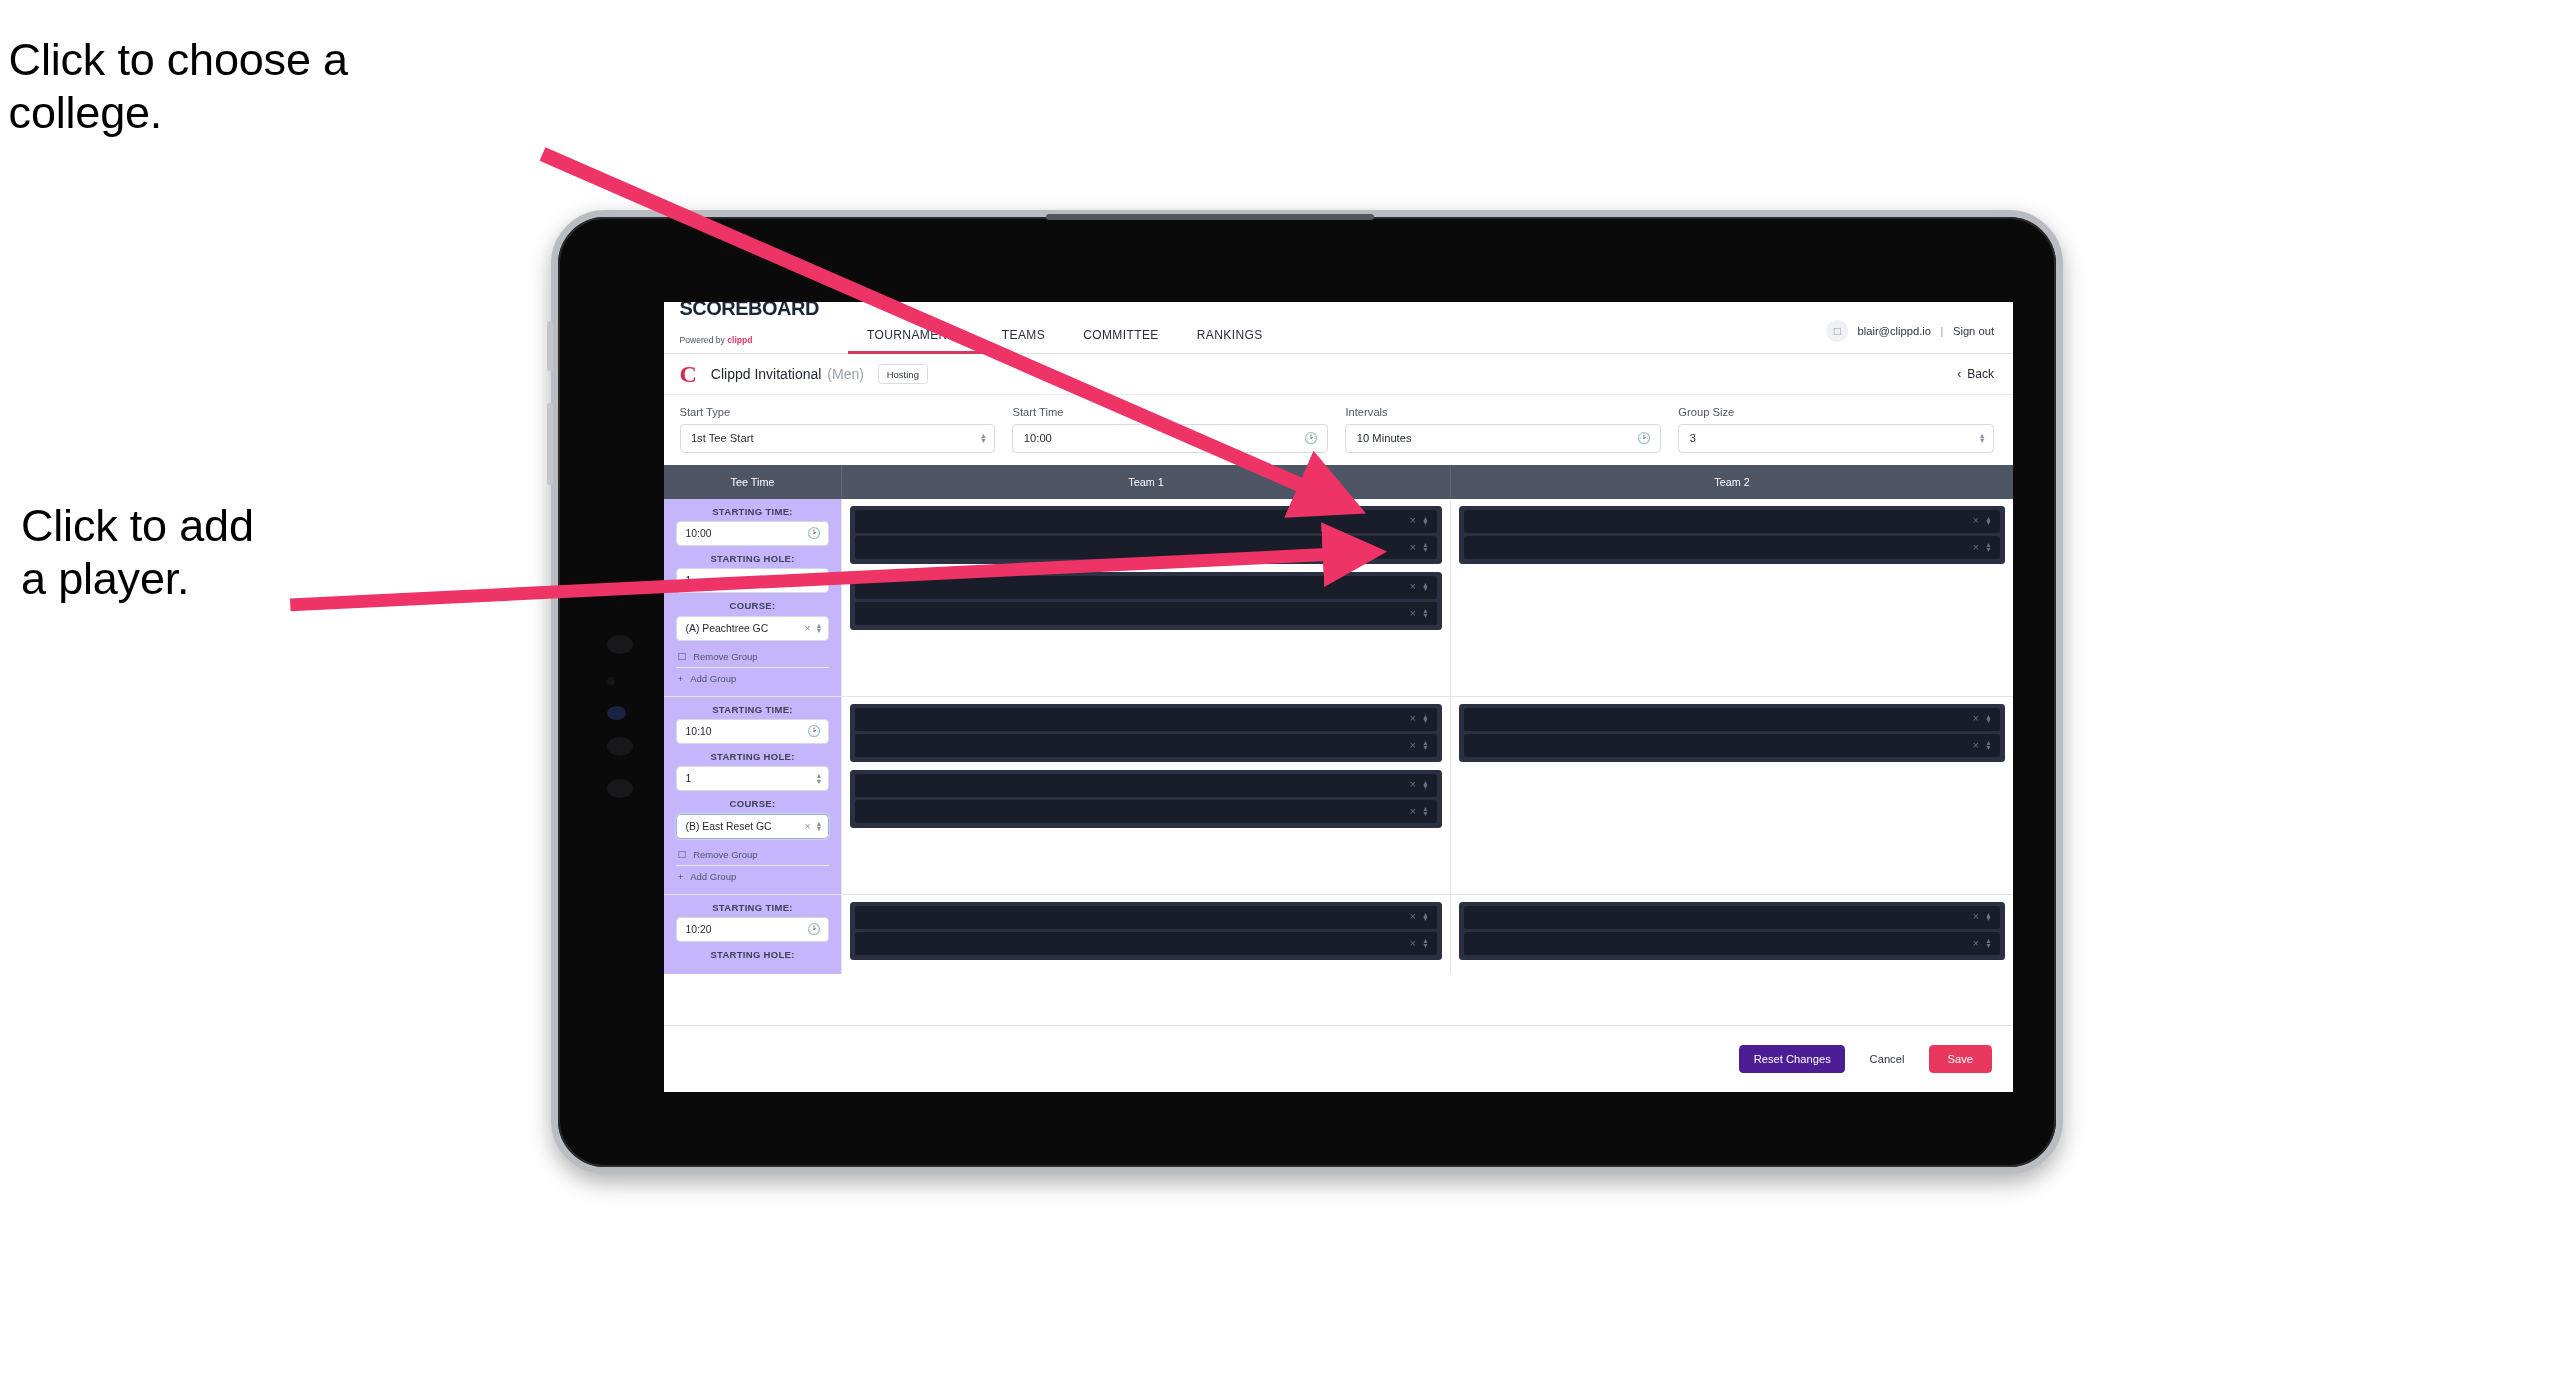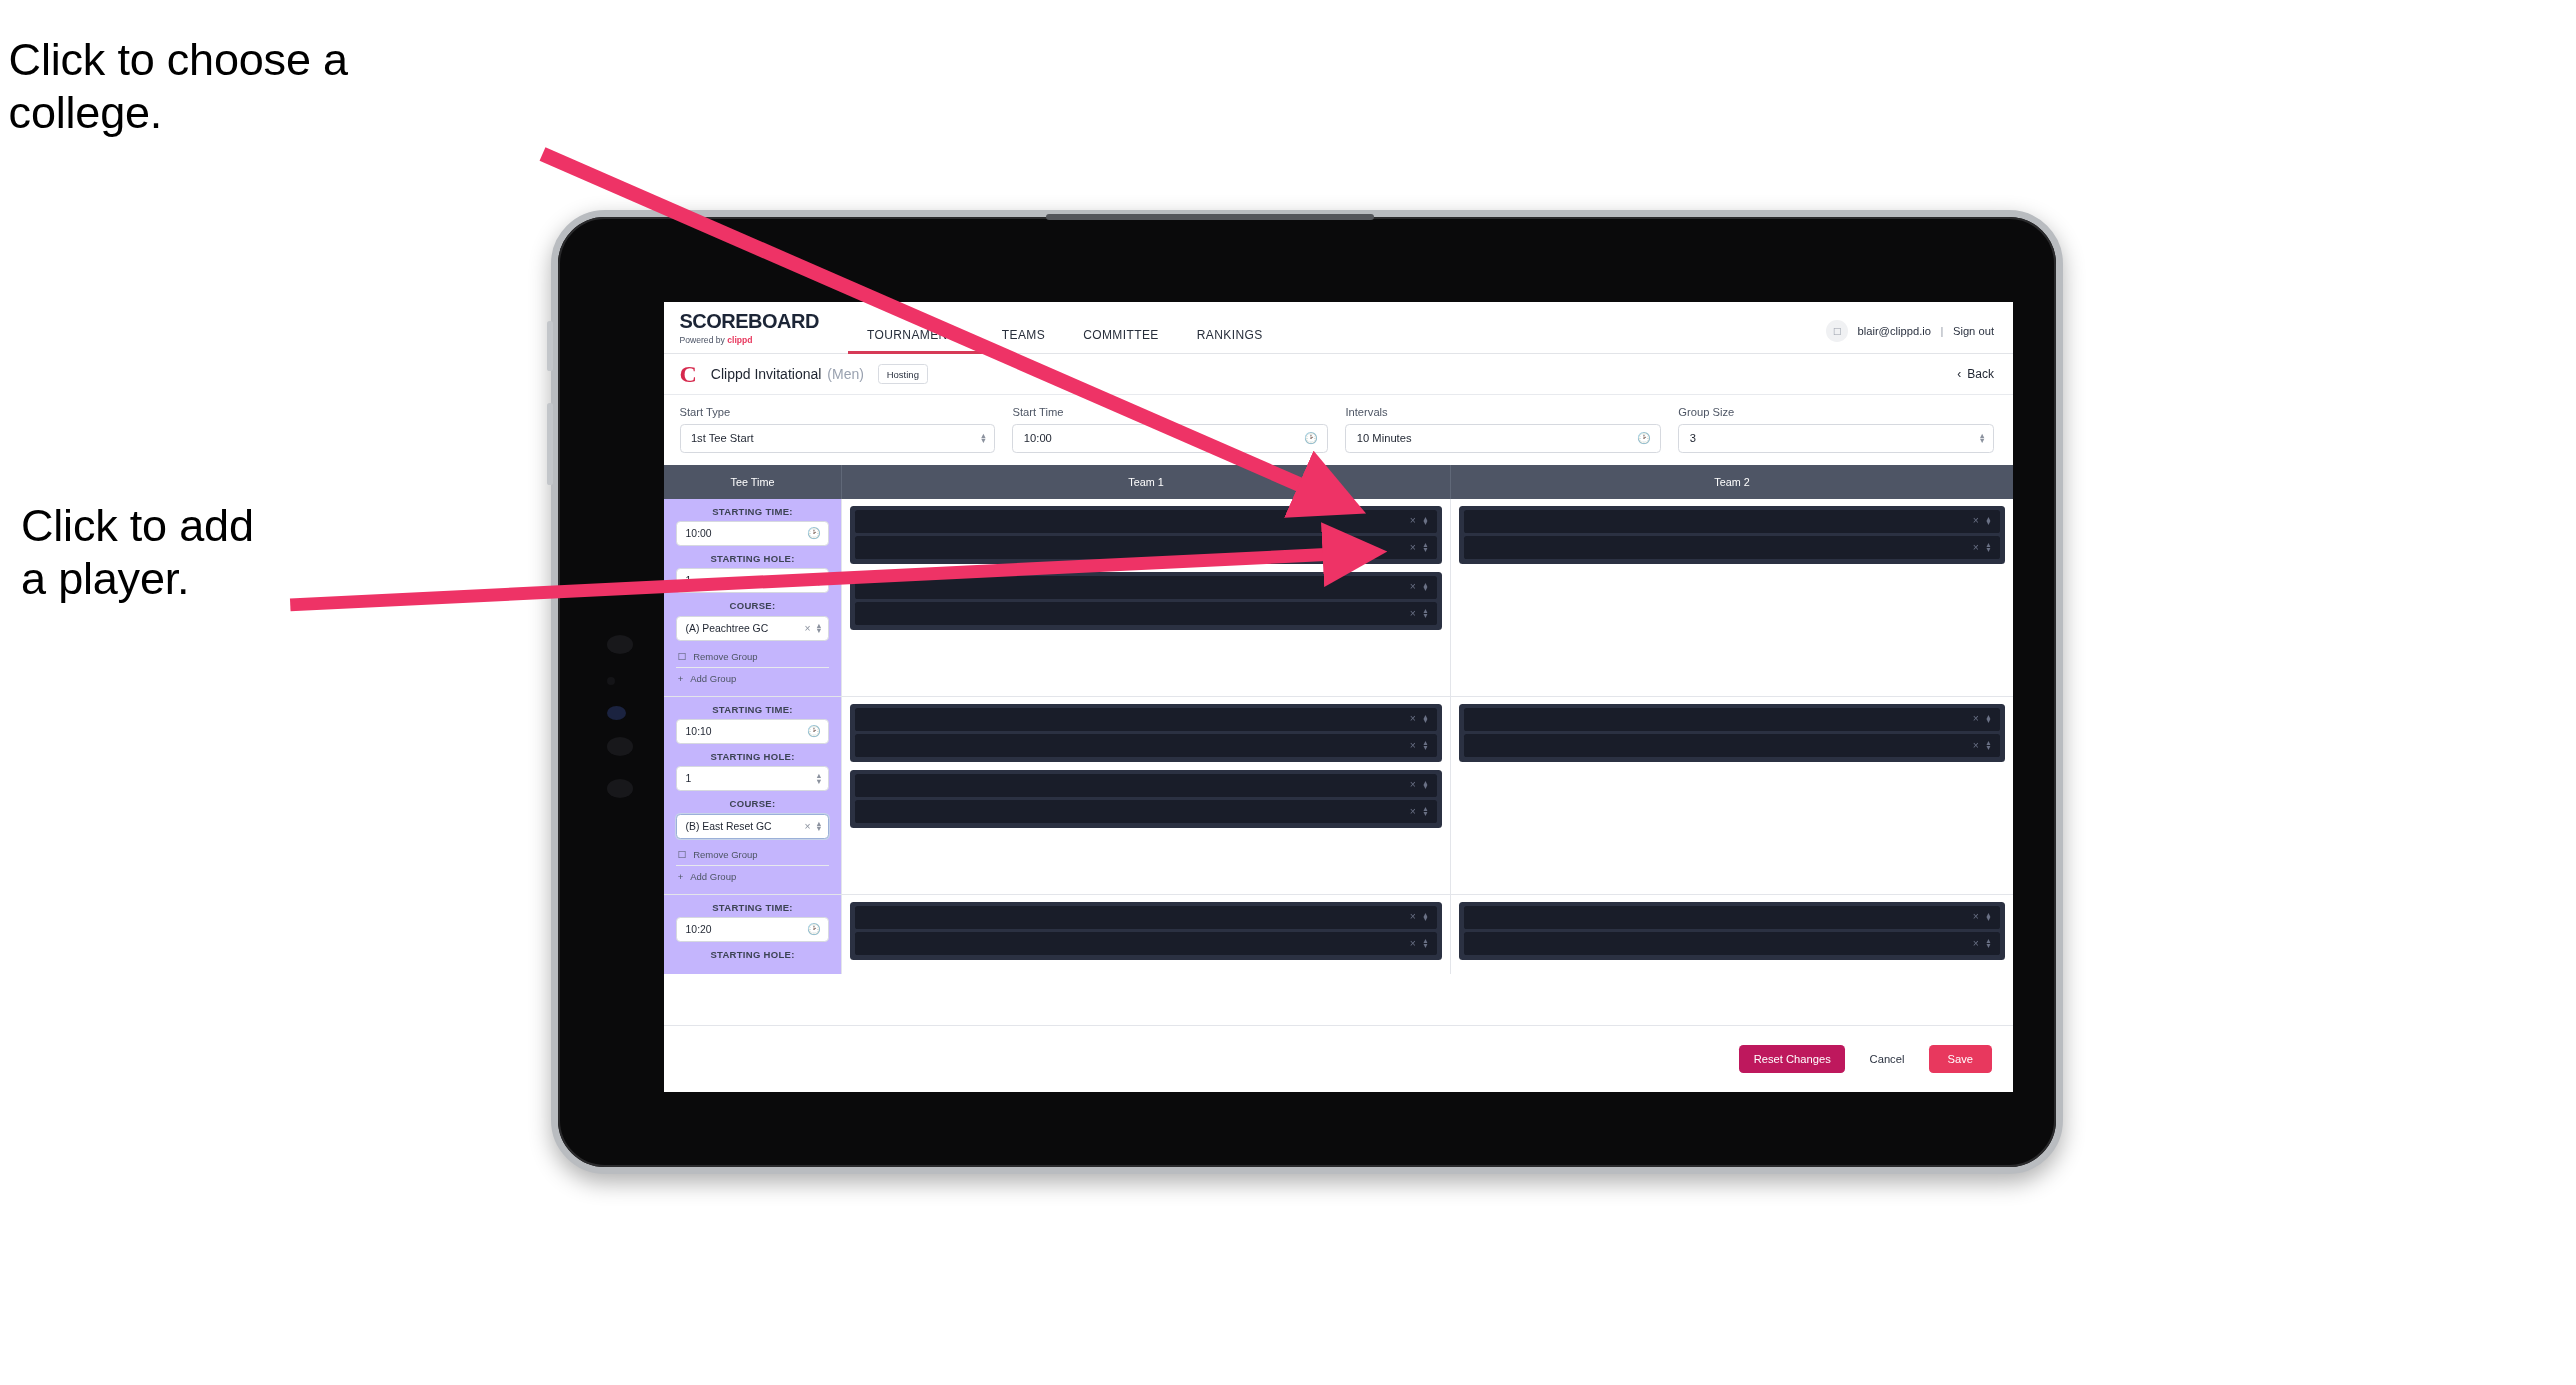--- a/index.html
+++ b/index.html
@@ -76,21 +76,21 @@
     height: 52px;
     border-bottom: 0.9px solid #e2e4e8;
     background: #fff;
     padding-left: 15.5px;
   }
   #brand { padding: 0 29px 8.6px 0; line-height: 1; }
   #brand-title {
     font-size: 20px; font-weight: 700; letter-spacing: -0.5px;
     color: #1c2536; font-family: "Liberation Sans", sans-serif;
   }
-  #brand-sub { font-size: 8.6px; color: #4a5264; margin-top: 5px; }
+  #brand-sub { font-size: 8.6px; color: #4a5264; margin-top: 18px; }
   #brand-sub .pink { color: #e8385e; font-weight: 700; }
 
   .navtab {
     font-size: 12px; color: #272e3b; letter-spacing: 0.4px;
     padding: 0 19px 11.2px 19px; position: relative; cursor: pointer;
   }
   .navtab.active::after {
     content: ""; position: absolute; left: 0; right: 0; bottom: -0.9px;
     height: 2.6px; background: #d63a57;
   }
@@ -197,21 +197,21 @@
   .player-row .sp { color: #6a7185; font-size: 7.8px; line-height: .62; display:flex; flex-direction:column; }
 
   
   #footer {
     position: absolute; left: 0; right: 0; bottom: 0;
     height: 67px; background: #fff; border-top: 0.9px solid #e3e5ea;
     display: flex; align-items: center; justify-content: flex-end;
     gap: 15.5px; padding-right: 21px;
   }
   .btn { font-size: 11.2px; border-radius: 4.3px; cursor: pointer; }
-  #btn-reset { background: #be185d; color: #fff; padding: 7.8px 14.7px; }
+  #btn-reset { background: #4c1d95; color: #fff; padding: 7.8px 14.7px; }
   #btn-cancel { background: transparent; color: #2b3240; padding: 7.8px 8.6px; }
   #btn-save { background: #e8385e; color: #fff; padding: 7.8px 19px; }
 </style>
 </head>
 <body>
 
 <div id="stage">
 
   <div class="annot" id="annot-player">Click to add
 a player.</div>

